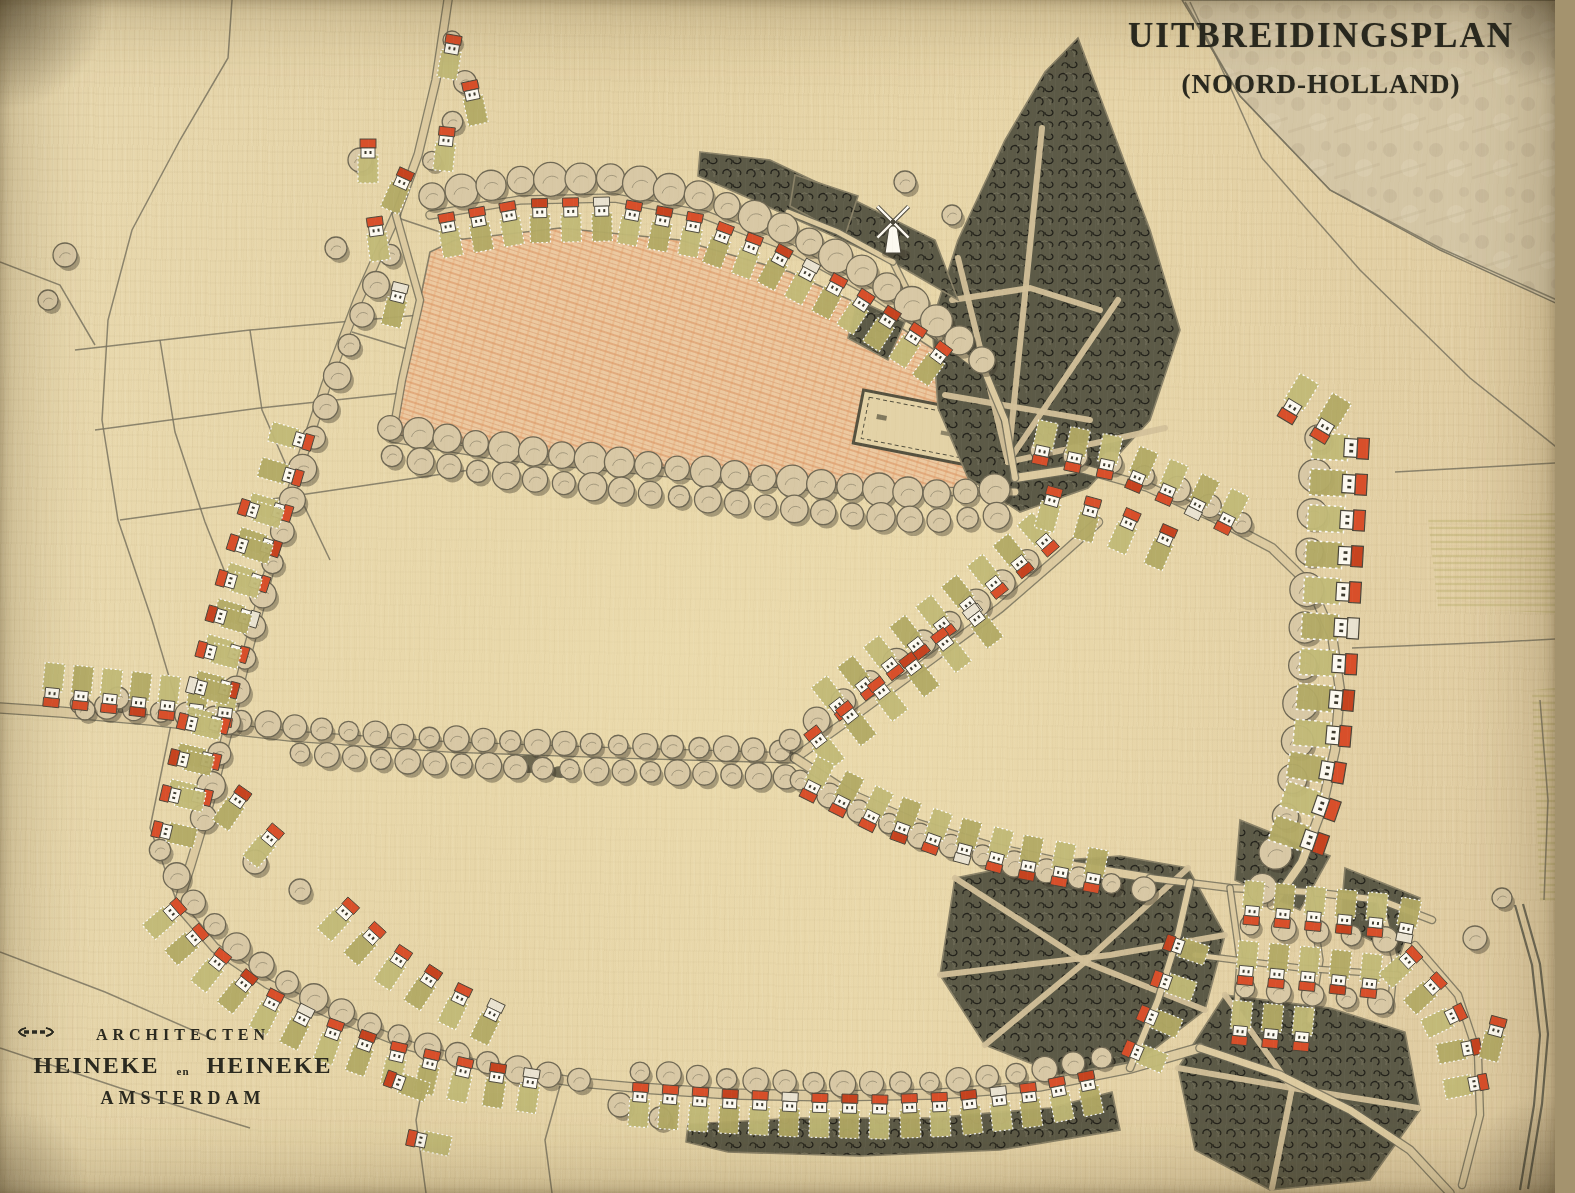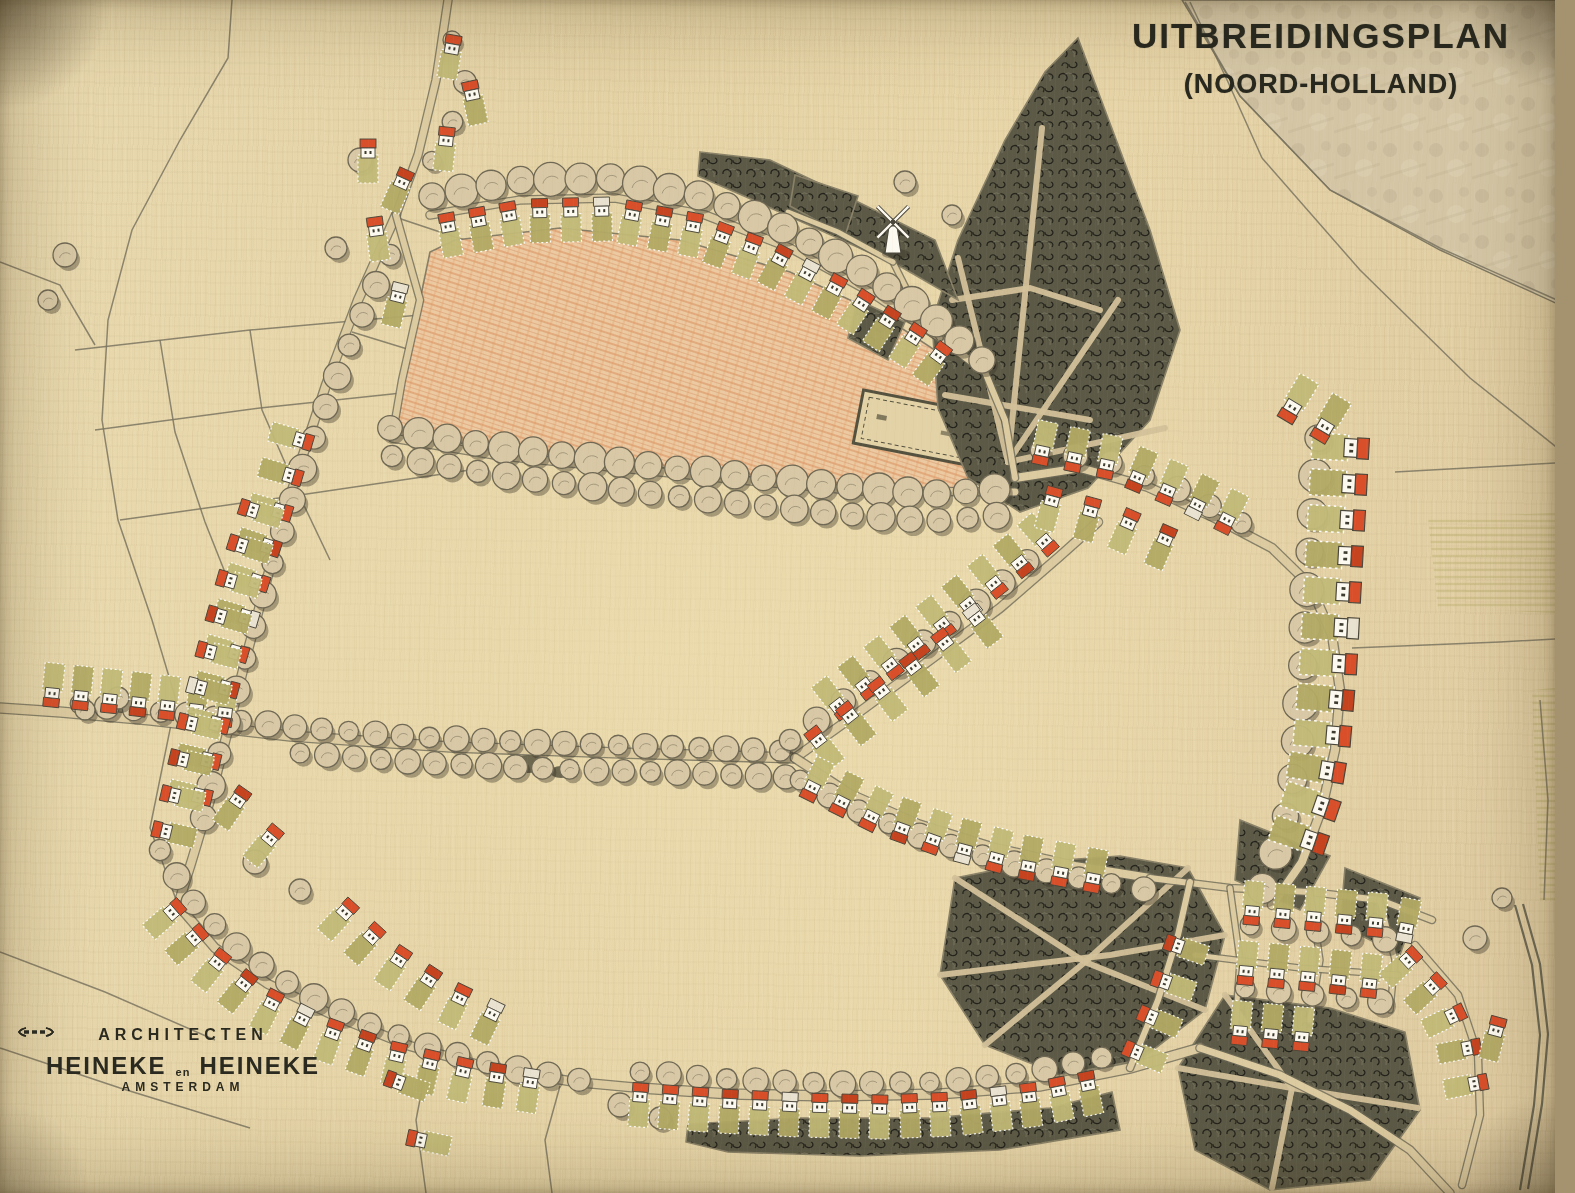--- a/index.html
+++ b/index.html
@@ -4,21 +4,21 @@
 <style>
   html,body{margin:0;padding:0;background:#a4936e;}
   .stage{
     position:relative;width:1555px;height:1193px;overflow:hidden;
     background-color:#e5d4a9;
     background-image:
       repeating-linear-gradient(91deg, rgba(135,110,65,.055) 0 1px, transparent 1px 5px),
       repeating-linear-gradient(88deg, rgba(255,250,228,.06) 0 2px, transparent 2px 8px),
       repeating-linear-gradient(1deg, rgba(120,98,55,.035) 0 2px, transparent 2px 11px),
       linear-gradient(100deg,#e8d8ae 0%,#e3d1a4 35%,#e7d5a8 60%,#decaa0 100%);
-    font-family:Liberation Sans, sans-serif;
+    font-family:Liberation Serif, serif;
   }
   .stage svg{position:absolute;left:0;top:0;}
   .overlay-streaks{
     position:absolute;inset:0;pointer-events:none;opacity:.55;
     background-image:
       repeating-linear-gradient(92deg, rgba(140,115,70,.05) 0 1px, transparent 1px 4px, rgba(255,255,255,.045) 4px 5px, transparent 5px 9px);
   }
   .vignette{
     position:absolute;inset:0;pointer-events:none;
     background:
@@ -32,23 +32,23 @@
     position:absolute;top:16px;right:34px;width:400px;text-align:center;
     color:#29281e;line-height:1.12;
   }
   .title-line1{font-size:35px;font-weight:bold;letter-spacing:2px;text-shadow:0 0 1px rgba(41,40,30,.45);}
   .title-line2{font-size:60px;font-weight:bold;letter-spacing:5px;margin-top:4px;text-shadow:0 0 1px rgba(41,40,30,.5);}
   .title-line3{font-size:27px;font-weight:bold;letter-spacing:1px;margin-top:14px;text-shadow:0 0 1px rgba(41,40,30,.4);}
   .attrib-block{
     position:absolute;left:18px;top:1026px;width:330px;text-align:center;color:#2b2a20;
   }
   .attrib-line1{font-size:16px;font-weight:bold;letter-spacing:5px;}
-  .attrib-line2{font-size:24px;font-weight:bold;letter-spacing:2px;margin-top:8px;display:flex;align-items:center;justify-content:center;gap:9px;}
+  .attrib-line2{font-size:24px;font-weight:bold;letter-spacing:2px;margin-top:8px;display:flex;align-items:center;justify-content:center;gap:17px;}
   .attrib-line2 .joiner{font-size:11px;font-weight:bold;letter-spacing:1px;align-self:flex-end;padding-bottom:2px;}
-  .attrib-line3{font-size:12px;font-weight:bold;letter-spacing:5px;}
+  .attrib-line3{font-size:18px;font-weight:bold;letter-spacing:5px;margin-top:9px;}
   .orn{display:inline-block;}
 </style>
 </head>
 <body>
 
 <div class="stage">
 
   <svg width="1575" height="1193" viewBox="0 0 1575 1193">
     <defs>
       <pattern id="pat-swirl" width="24" height="24" patternUnits="userSpaceOnUse">

